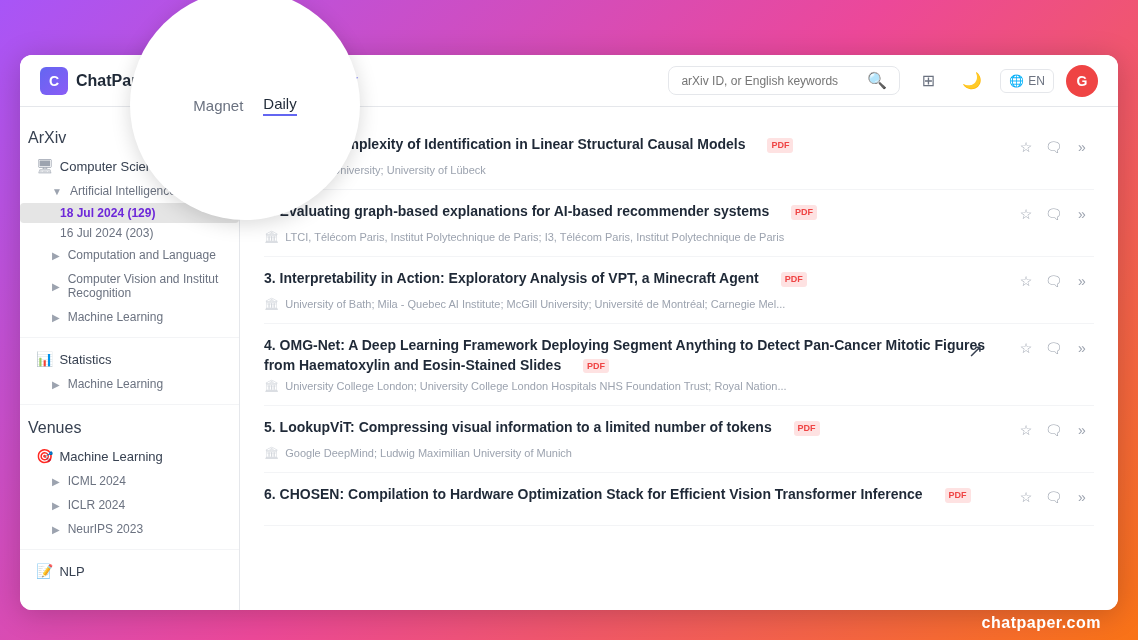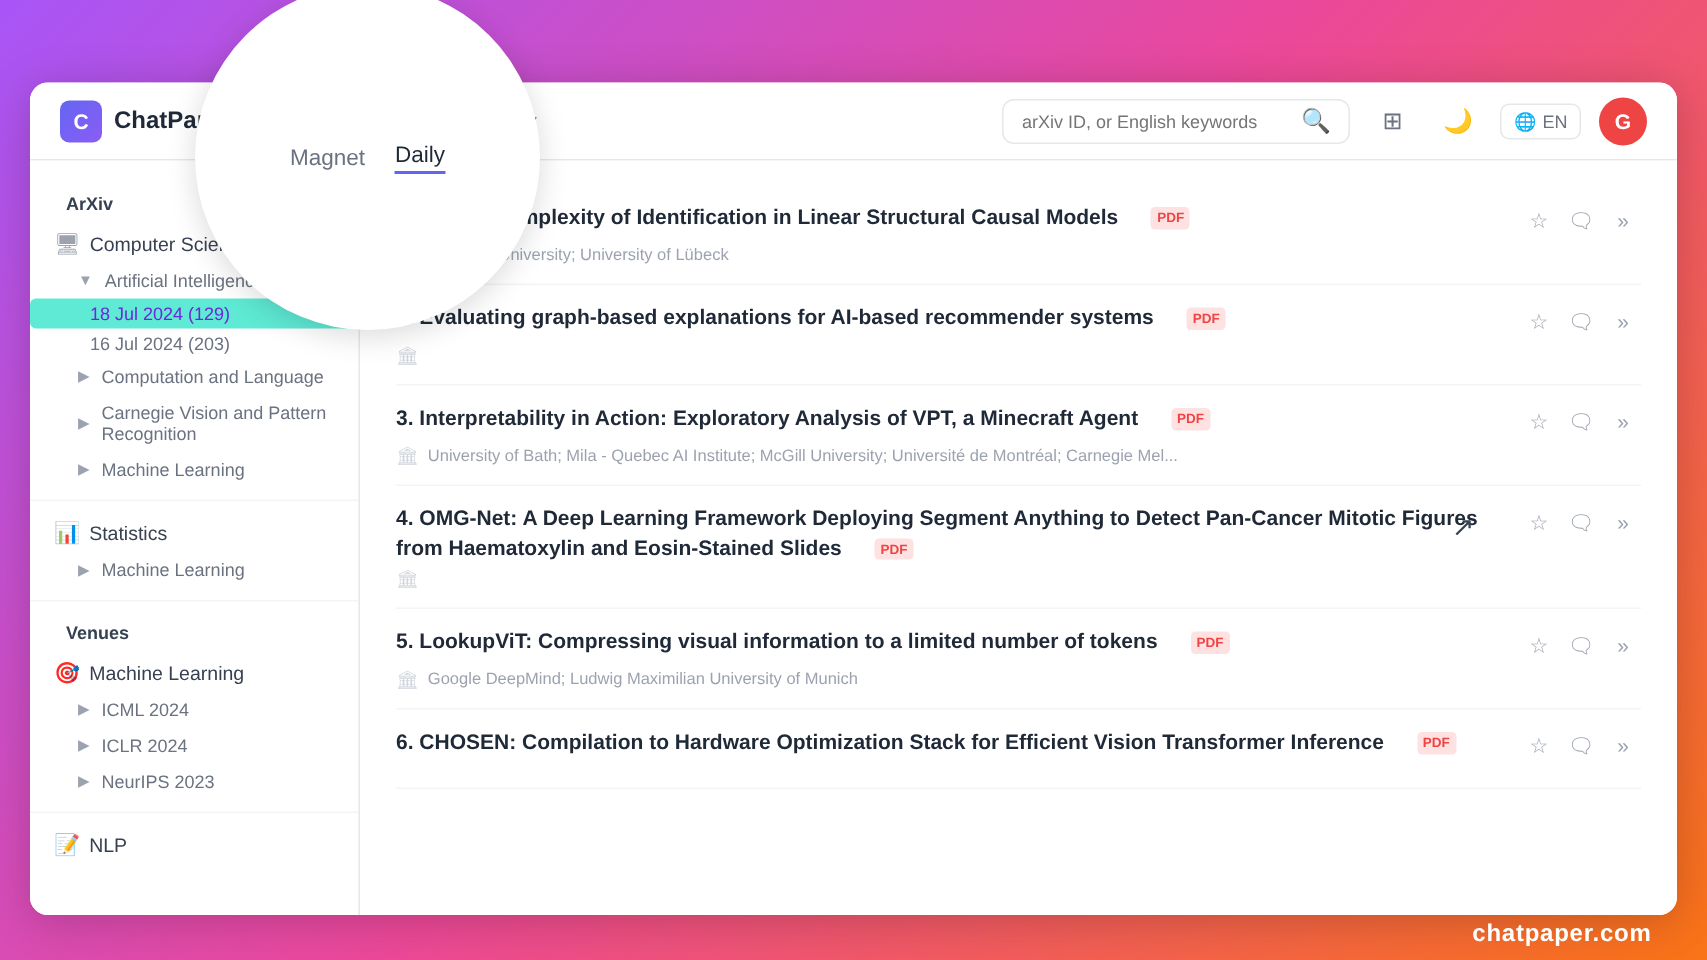--- a/index.html
+++ b/index.html
@@ -123,24 +123,24 @@
     
     .sidebar {
       width: 220px;
       border-right: 1px solid #e5e7eb;
       padding: 16px 0;
       overflow-y: auto;
       flex-shrink: 0;
       background: #fff;
     }
     .sidebar-section-title {
-      font-size: 12px;
-      font-weight: 700;
+      font-size: 16px;
+      font-weight: 400;
       color: #374151;
-      padding: 6px 24px;
+      padding: 6px 8px;
       display: flex; align-items: center; gap: 6px;
     }
     .sidebar-icon {
       font-size: 14px;
       color: #9ca3af;
     }
     .sidebar-item {
       display: flex;
       align-items: center;
       padding: 5px 16px;
@@ -155,23 +155,24 @@
       color: #9ca3af;
       margin-right: 2px;
     }
     .sidebar-date {
       padding: 3px 40px;
       font-size: 12px;
       color: #6b7280;
       cursor: pointer;
     }
     .sidebar-date.active {
-      background: #5eead4;
+      background: #e5e5e5;
       color: #6d28d9;
       border-radius: 4px;
+      font-weight: bold;
     }
     .sidebar-divider { height: 1px; background: #f3f4f6; margin: 8px 0; }
     
     .content {
       flex: 1;
       overflow-y: auto;
       padding: 16px 24px;
       background: #fff;
     }
     .paper-item {
@@ -285,21 +286,21 @@
       <div class="sidebar-date active">18 Jul 2024 (129)</div>
       <div class="sidebar-date">16 Jul 2024 (203)</div>
 
       <div class="sidebar-item sub">
         <span class="sidebar-chevron">▶</span>
         <span>Computation and Language</span>
       </div>
 
       <div class="sidebar-item sub">
         <span class="sidebar-chevron">▶</span>
-        <span>Carnegie Vision and Pattern Recognition</span>
+        <span>Computer Vision and Institut Recognition</span>
       </div>
 
       <div class="sidebar-item sub">
         <span class="sidebar-chevron">▶</span>
         <span>Machine Learning</span>
       </div>
 
       <div class="sidebar-divider"></div>
 
       <div class="sidebar-item">
@@ -371,20 +372,21 @@
             <span class="pdf-badge">PDF</span>
           </span>
           <div class="paper-actions">
             <span class="paper-action-btn">☆</span>
             <span class="paper-action-btn">🗨</span>
             <span class="paper-action-btn">»</span>
           </div>
         </div>
         <div class="paper-meta">
           <span class="meta-icon">🏛</span>
+          <span>LTCI, Télécom Paris, Institut Polytechnique de Paris; I3, Télécom Paris, Institut Polytechnique de Paris</span>
         </div>
       </div>
 
       <div class="paper-item">
         <div class="paper-title-row">
           <span class="paper-title">
             <strong>3.</strong> Interpretability in Action: Exploratory Analysis of VPT, a Minecraft Agent
             <span class="pdf-badge">PDF</span>
           </span>
           <div class="paper-actions">
@@ -406,20 +408,21 @@
             <span class="pdf-badge">PDF</span>
           </span>
           <div class="paper-actions">
             <span class="paper-action-btn">☆</span>
             <span class="paper-action-btn">🗨</span>
             <span class="paper-action-btn">»</span>
           </div>
         </div>
         <div class="paper-meta">
           <span class="meta-icon">🏛</span>
+          <span>University College London; University College London Hospitals NHS Foundation Trust; Royal Nation...</span>
         </div>
       </div>
 
       <div class="paper-item">
         <div class="paper-title-row">
           <span class="paper-title">
             <strong>5.</strong> LookupViT: Compressing visual information to a limited number of tokens
             <span class="pdf-badge">PDF</span>
           </span>
           <div class="paper-actions">

